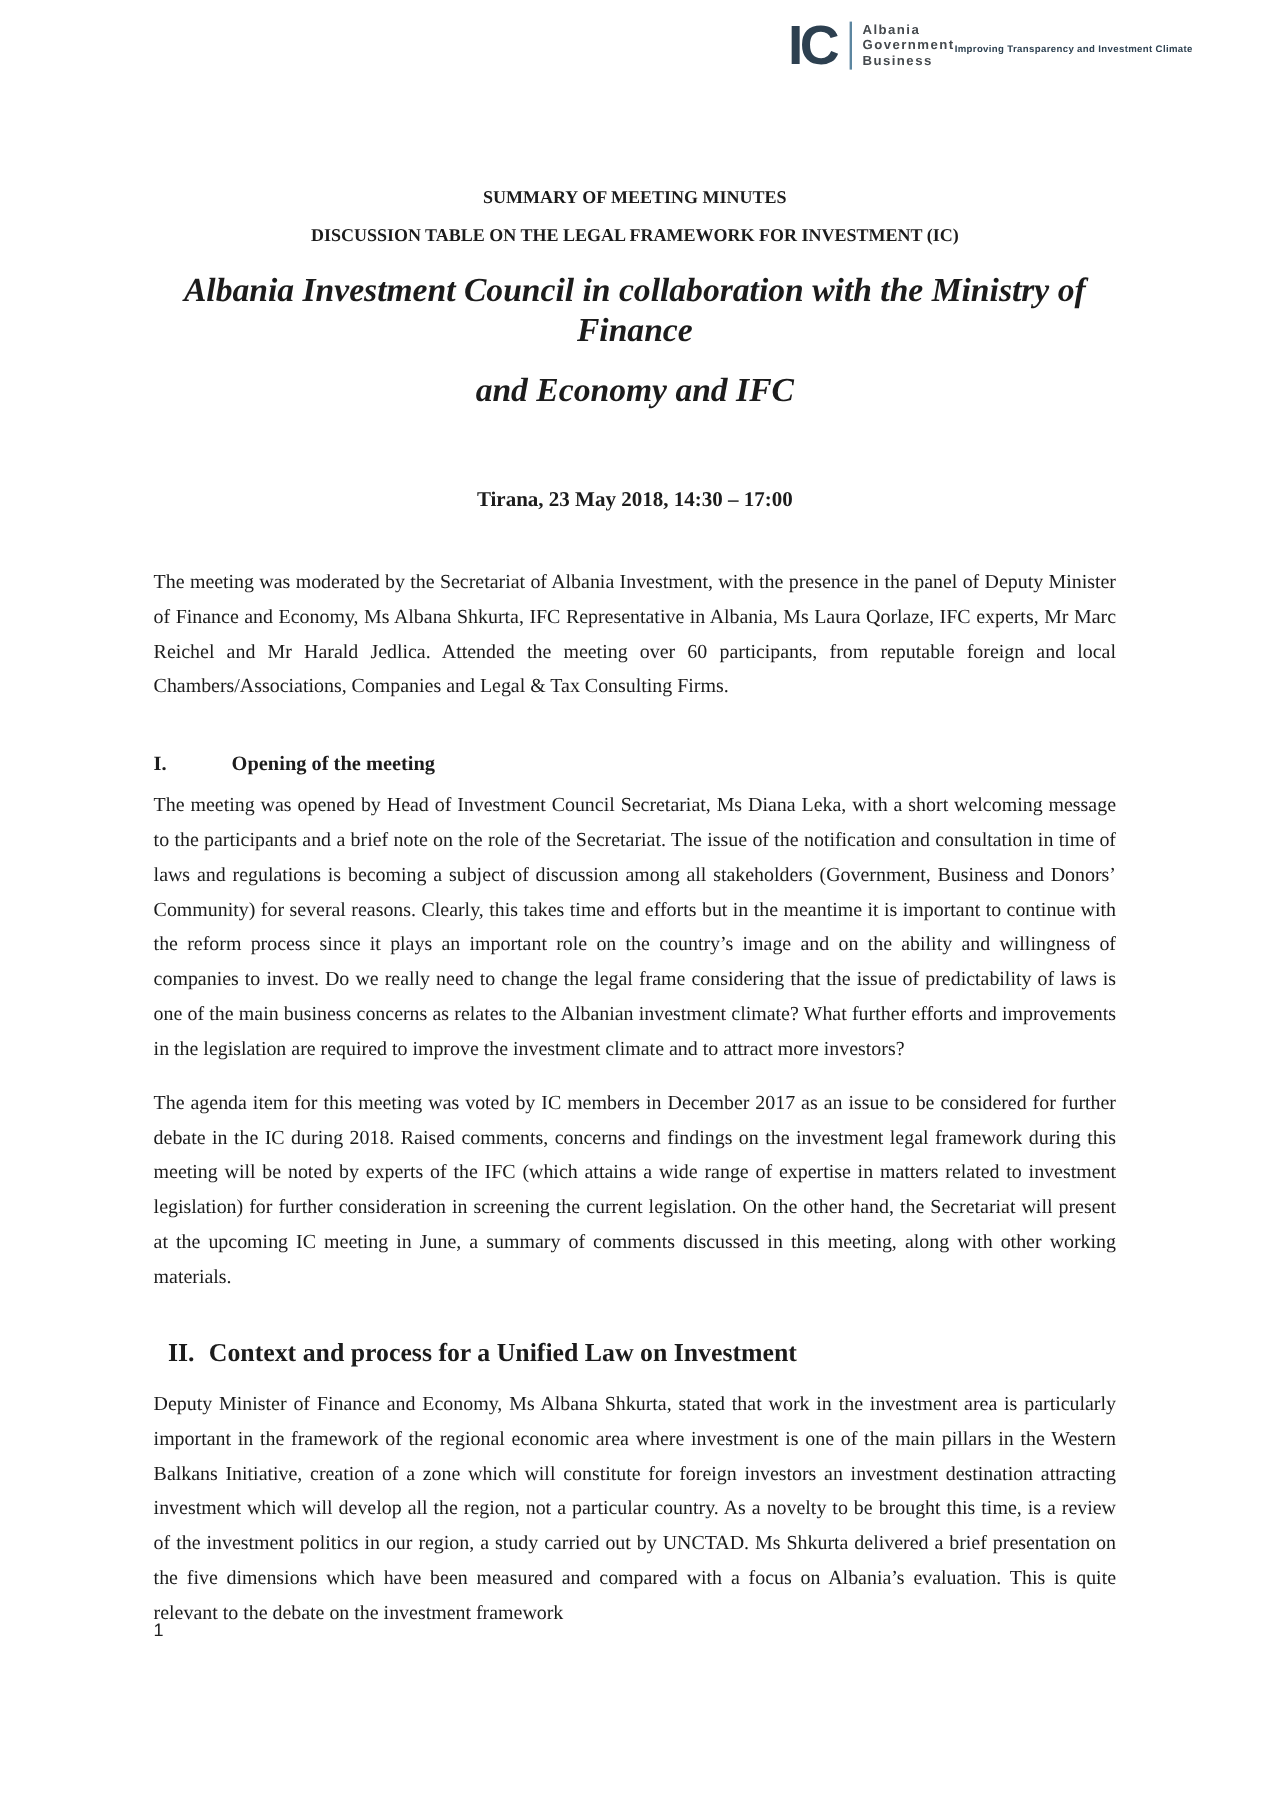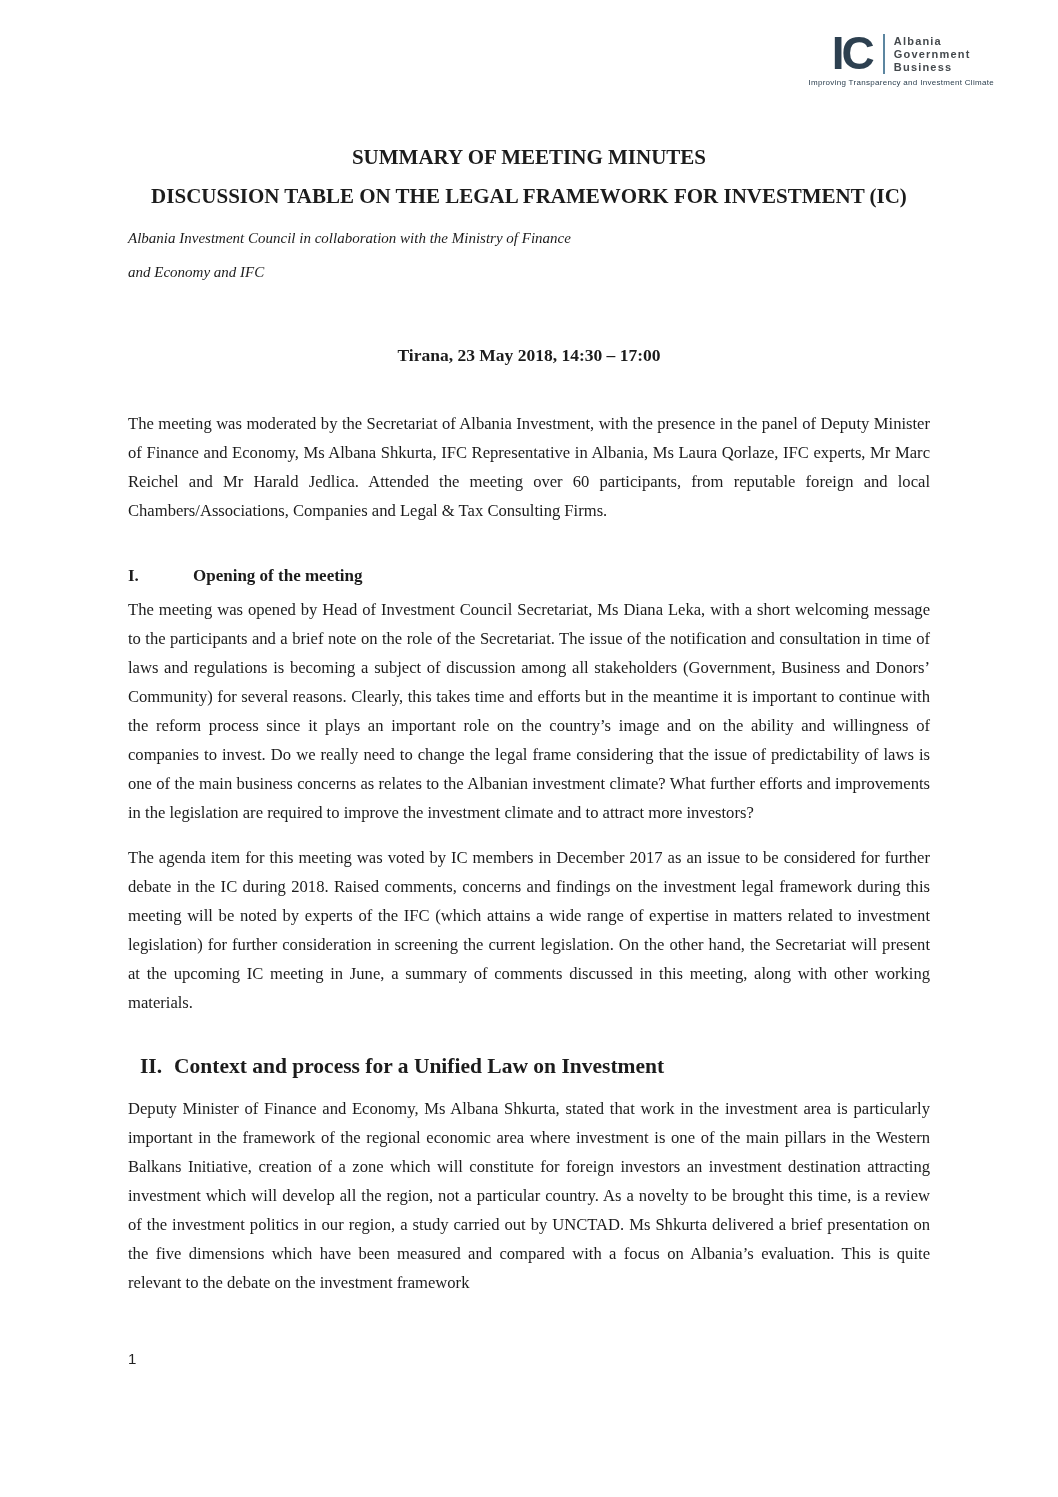--- a/index.html
+++ b/index.html
@@ -10,24 +10,24 @@
     height: 1497px;
     background: #ffffff;
     font-family: "Liberation Serif", serif;
     color: #1c1c1c;
     overflow: hidden;
   }
 
   
   .logo {
     position: absolute;
-    top: 34px;
+    top: 18px;
     right: 64px;
     display: flex;
-    flex-direction: column;
+    flex-direction: row;
     align-items: center;
   }
   .logo-top { display: flex; align-items: center; }
   .logo-monogram {
     font-family: "Liberation Sans", sans-serif;
     font-weight: 800;
     font-size: 46px;
     line-height: 0.85;
     letter-spacing: -3px;
     color: #2d4050;
@@ -43,44 +43,44 @@
     font-size: 11px;
     line-height: 13px;
     letter-spacing: 1.2px;
     font-weight: 600;
     color: #44494d;
   }
   .logo-tagline {
     font-family: "Liberation Sans", sans-serif;
     font-size: 8px;
     letter-spacing: 0.3px;
-    font-weight: 400;
+    font-weight: 700;
     color: #2d4050;
     margin-top: 4px;
     white-space: nowrap;
   }
 
   
   .content { padding: 0 128px; }
 
   .title {
     text-align: center;
     font-weight: bold;
-    font-size: 21px;
+    font-size: 15px;
     line-height: 1.25;
-    margin: 0;
+    margin: 12px;
   }
   .title-1 { padding-top: 144px; }
   .title-2 { margin-top: 13px; }
 
   .subtitle {
-    text-align: left;
+    text-align: center;
     font-style: italic;
-    font-weight: normal;
-    font-size: 15px;
+    font-weight: bold;
+    font-size: 28px;
     line-height: 1.2;
     margin: 0;
   }
   .subtitle-1 { margin-top: 19px; }
   .subtitle-2 { margin-top: 16px; }
 
   .datetime {
     text-align: center;
     font-weight: bold;
     font-size: 17.5px;

